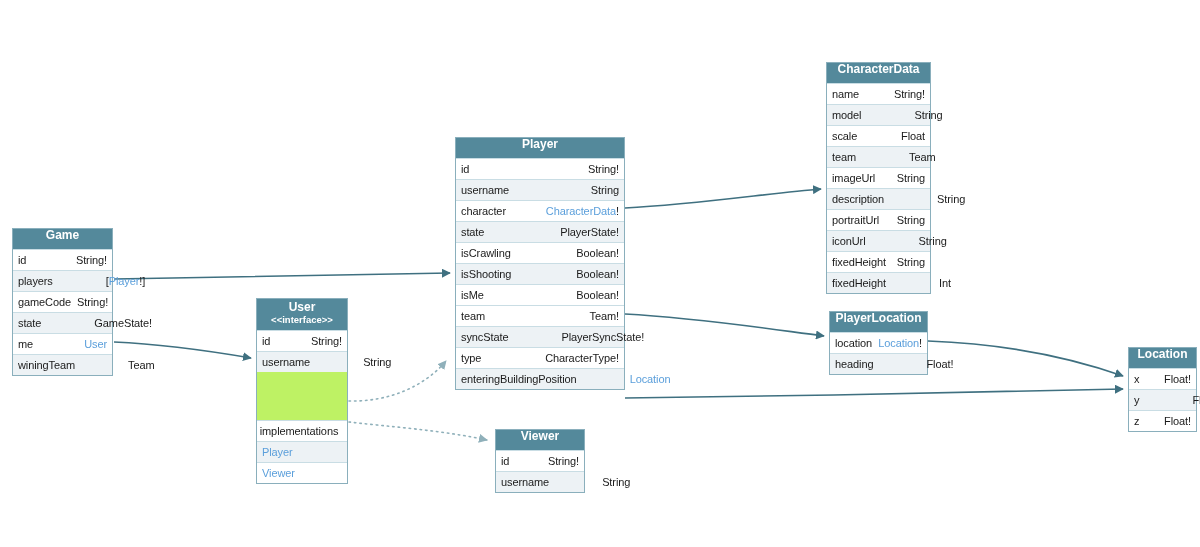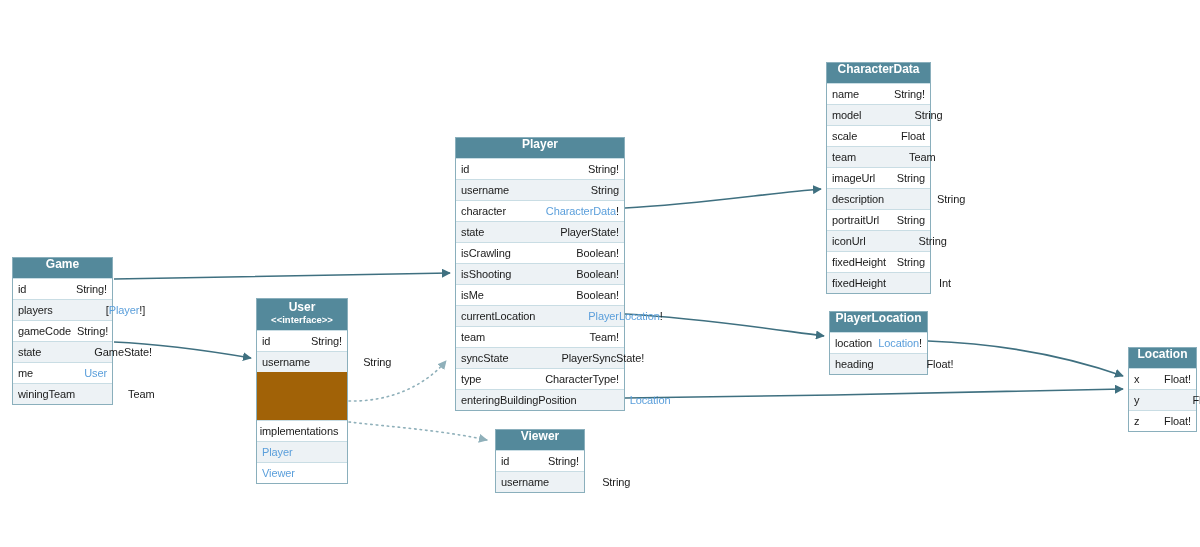--- a/index.html
+++ b/index.html
@@ -7,21 +7,21 @@
     position:relative; width:1200px; height:547px;
     background:var(--bg,#fff); overflow:hidden;
     font-family:"Liberation Sans", sans-serif;
   }
   #edges { position:absolute; left:0; top:0; width:1200px; height:547px; }
   .edge { fill:none; stroke:var(--edge); stroke-width:1.6px; }
   .edge.dotted { stroke:var(--edge-dotted); stroke-width:1.6px;
                  stroke-dasharray:1.5 4; stroke-linecap:round; }
   .table {
     position:absolute; box-sizing:border-box;
-    border:1px solid var(--border); background:#a16207;
+    border:1px solid var(--border); background:#bef264;
   }
   .hdr {
     background:var(--header-bg); color:var(--header-text);
     text-align:center; font-weight:bold; font-size:12px;
     height:20px; line-height:20px; overflow:hidden;
   }
   .hdr.double { height:29px; line-height:normal; padding-top:2px; }
   .hdr-title { display:block; font-size:12px; line-height:13px; }
   .hdr-sub { display:block; font-size:9.5px; line-height:11px; font-weight:bold; }
   .row {
@@ -54,21 +54,21 @@
   <path d="M114,279 C230,277 350,275 450,273" class="edge solid" marker-end="url(#arrow-solid)"></path>
       <path d="M114,342 C160,344 210,351 251,358" class="edge solid" marker-end="url(#arrow-solid)"></path>
       <path d="M625,208 C700,204 770,193 821,189" class="edge solid" marker-end="url(#arrow-solid)"></path>
       <path d="M625,314 C700,318 770,329 824,336" class="edge solid" marker-end="url(#arrow-solid)"></path>
       <path d="M625,398 C790,396 960,393 1123,389" class="edge solid" marker-end="url(#arrow-solid)"></path>
       <path d="M928,341 C1010,344 1072,358 1123,376" class="edge solid" marker-end="url(#arrow-solid)"></path>
       <path d="M349,401 C388,402 424,387 446,361" class="edge dotted" marker-end="url(#arrow-dotted)"></path>
       <path d="M349,422 C392,427 440,430 487,440" class="edge dotted" marker-end="url(#arrow-dotted)"></path>
     </svg>
   <div id="nodes">
-      <div class="table" style="left: 12px; top: 228px; width: 101px; margin-top: 29px;">
+      <div class="table" style="left: 12px; top: 228px; width: 101px;">
         <div class="hdr">
           <span class="hdr-title">Game</span>
         </div>
         <div class="row">
           <span class="fname">id</span>
           <span class="ftype"><span class=""></span><span class="">String</span><span class="">!</span></span>
         </div>
         <div class="row alt">
           <span class="fname">players</span>
           <span class="ftype"><span class="">[</span><span class="link">Player</span><span class="">!]</span></span>
@@ -138,24 +138,20 @@
           <span class="ftype"><span class=""></span><span class="">Boolean</span><span class="">!</span></span>
         </div>
         <div class="row alt">
           <span class="fname">isShooting</span>
           <span class="ftype"><span class=""></span><span class="">Boolean</span><span class="">!</span></span>
         </div>
         <div class="row">
           <span class="fname">isMe</span>
           <span class="ftype"><span class=""></span><span class="">Boolean</span><span class="">!</span></span>
         </div>
-        <div class="row alt">
-          <span class="fname">currentLocation</span>
-          <span class="ftype"><span class=""></span><span class="link">PlayerLocation</span><span class="">!</span></span>
-        </div>
         <div class="row">
           <span class="fname">team</span>
           <span class="ftype"><span class=""></span><span class="">Team</span><span class="">!</span></span>
         </div>
         <div class="row alt">
           <span class="fname">syncState</span>
           <span class="ftype"><span class=""></span><span class="">PlayerSyncState</span><span class="">!</span></span>
         </div>
         <div class="row">
           <span class="fname">type</span>

